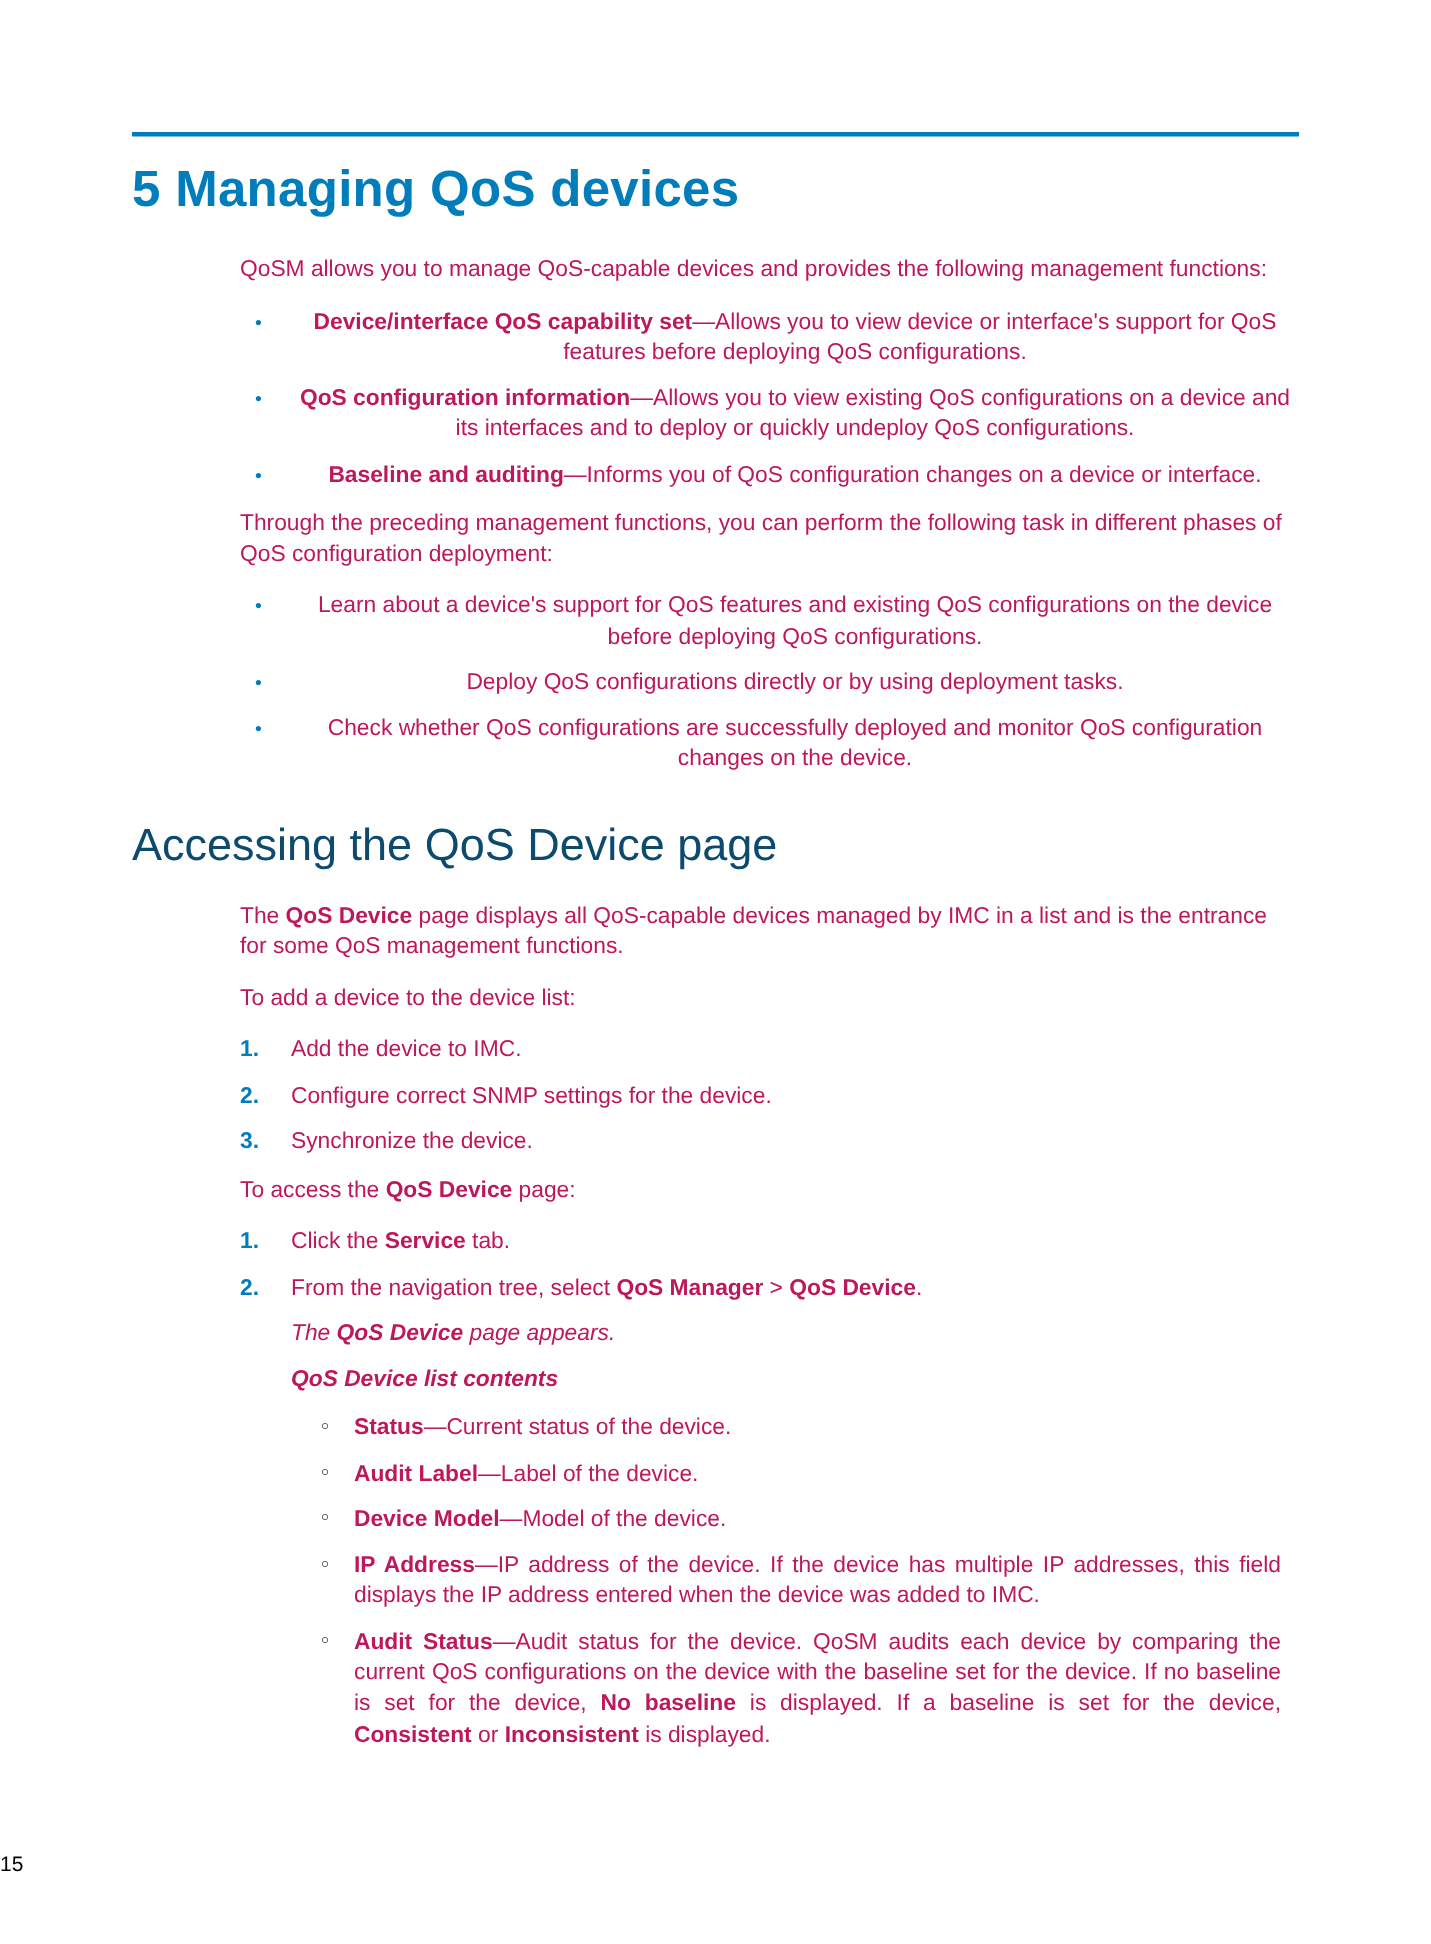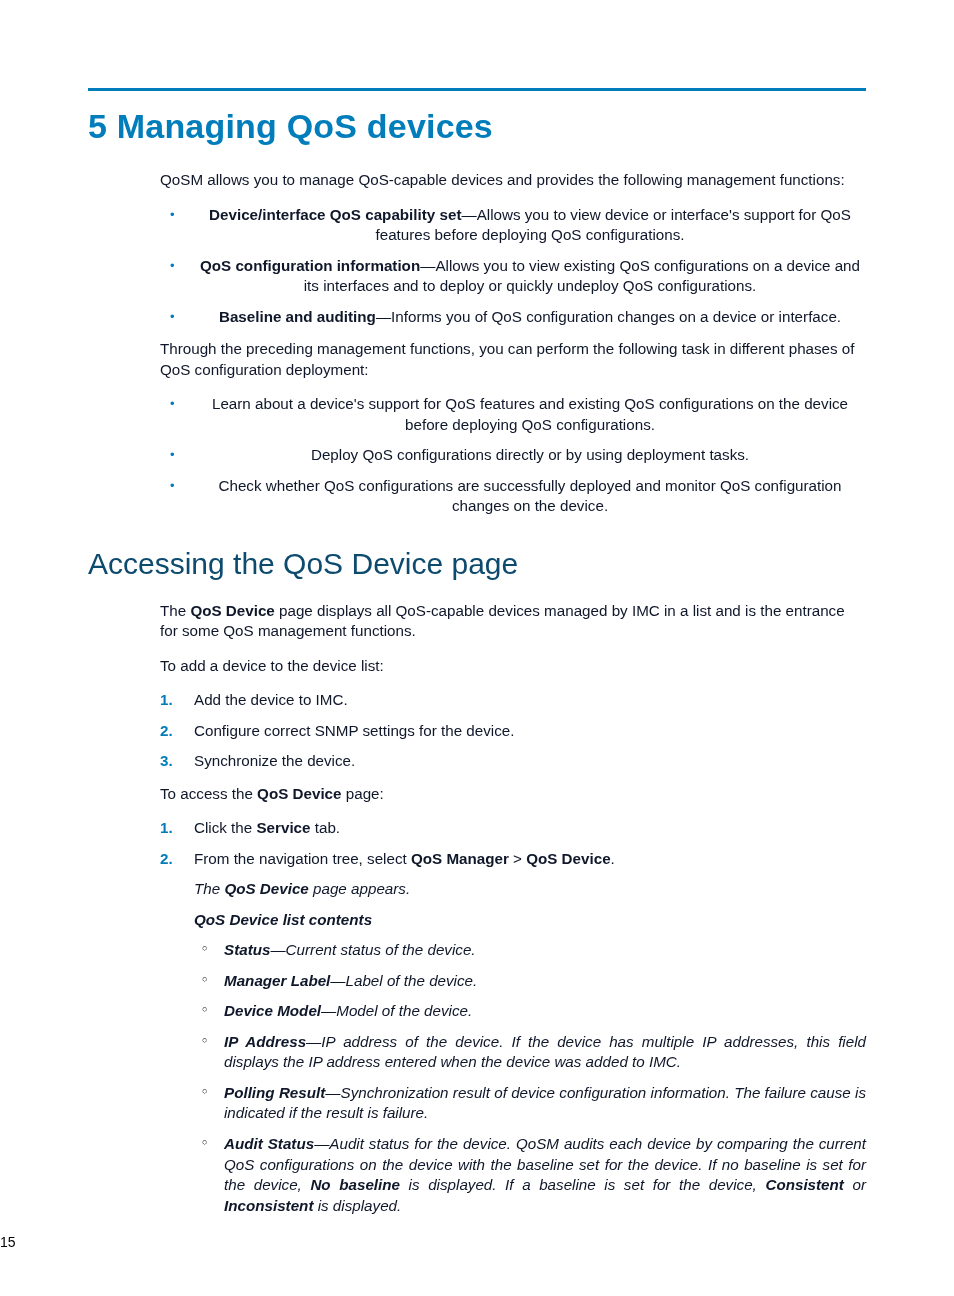--- a/index.html
+++ b/index.html
@@ -32,21 +32,21 @@
   h2.subtitle {
     font-family: Arial, Helvetica, sans-serif;
     font-weight: normal;
     font-size: 30px;
     color: #0c4a6e;
     margin: 30px 0 20px 0;
   }
   .body {
     font-size: 15.2px;
     line-height: 1.35;
-    color: #0f172a;
+    color: #be185d;
     margin-left: 72px;
   }
   .body p {
     margin: 0 0 14px 0;
   }
   ul.bullets {
     list-style: none;
     padding: 0;
     margin: 0 0 12px 0;
   }
@@ -88,22 +88,21 @@
   .sub {
     margin-top: 10px;
   }
   .sub p {
     margin: 0 0 10px 0;
     font-style: italic;
   }
   ul.circles {
     list-style: none;
     padding: 0;
-    margin: 0;
-    font-style: italic;
+    margin: 12px;
   }
   ul.circles > li {
     position: relative;
     padding-left: 30px;
     margin-bottom: 10px;
     text-align: justify;
   }
   ul.circles > li::before {
     content: "○";
     position: absolute;
@@ -179,24 +178,23 @@
         <span>From the navigation tree, select </span><span class="bold">QoS Manager</span><span> &gt; </span><span class="bold">QoS Device</span><span>.</span>
 
         <div class="sub">
           <p>
             <span>The </span><span class="bold">QoS Device</span><span> page appears.</span>
           </p>
           <p class="bold">QoS Device list contents</p>
 
           <ul class="circles">
             <li><span class="bold">Status</span><span>—Current status of the device.</span></li>
-            <li><span class="bold">Manager Label</span><span>—Label of the device.</span></li>
+            <li><span class="bold">Audit Label</span><span>—Label of the device.</span></li>
             <li><span class="bold">Device Model</span><span>—Model of the device.</span></li>
             <li><span class="bold">IP Address</span><span>—IP address of the device. If the device has multiple IP addresses, this field displays the IP address entered when the device was added to IMC.</span></li>
-            <li><span class="bold">Polling Result</span><span>—Synchronization result of device configuration information. The failure cause is indicated if the result is failure.</span></li>
             <li>
               <span class="bold">Audit Status</span><span>—Audit status for the device. QoSM audits each device by comparing the current QoS configurations on the device with the baseline set for the device. If no baseline is set for the device, </span><span class="bold">No baseline</span><span> is displayed. If a baseline is set for the device, </span><span class="bold">Consistent</span><span> or </span><span class="bold">Inconsistent</span><span> is displayed.</span>
             </li>
           </ul>
         </div>
       </li>
     </ol>
   </div>
 
   <div class="pagenum">15</div>

